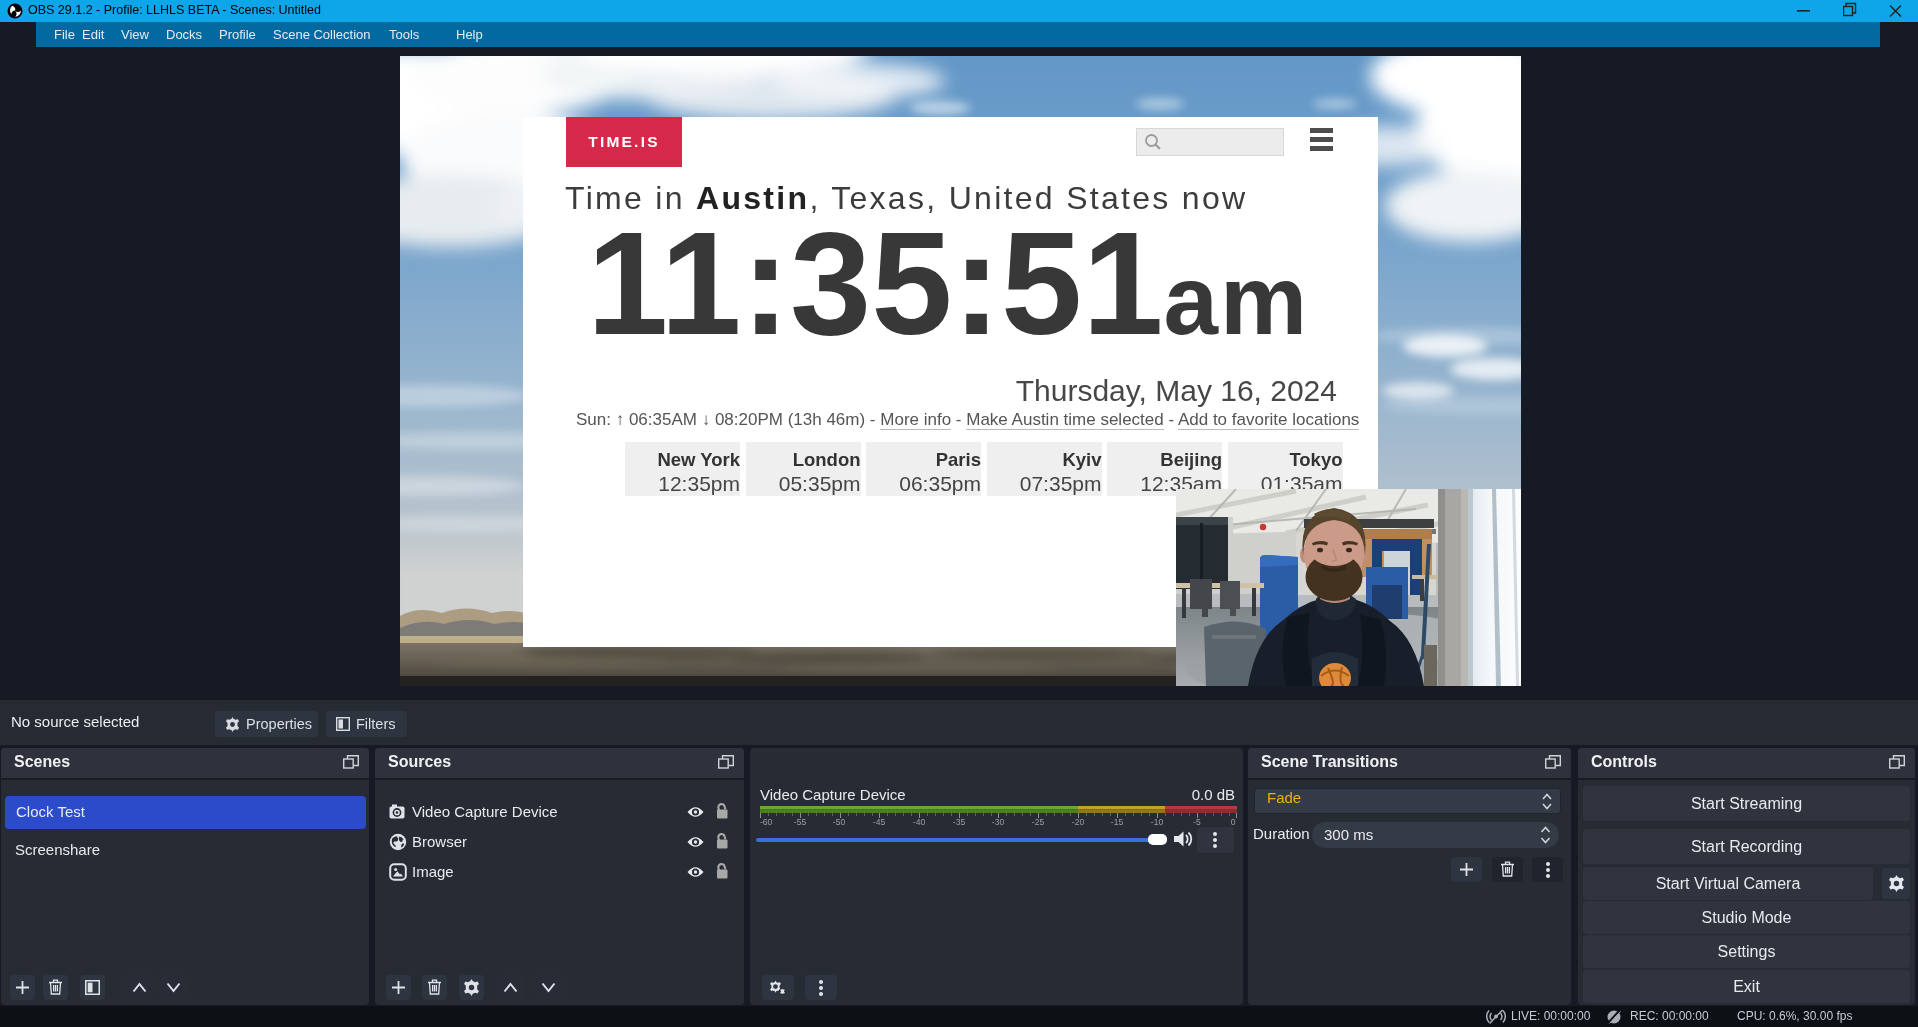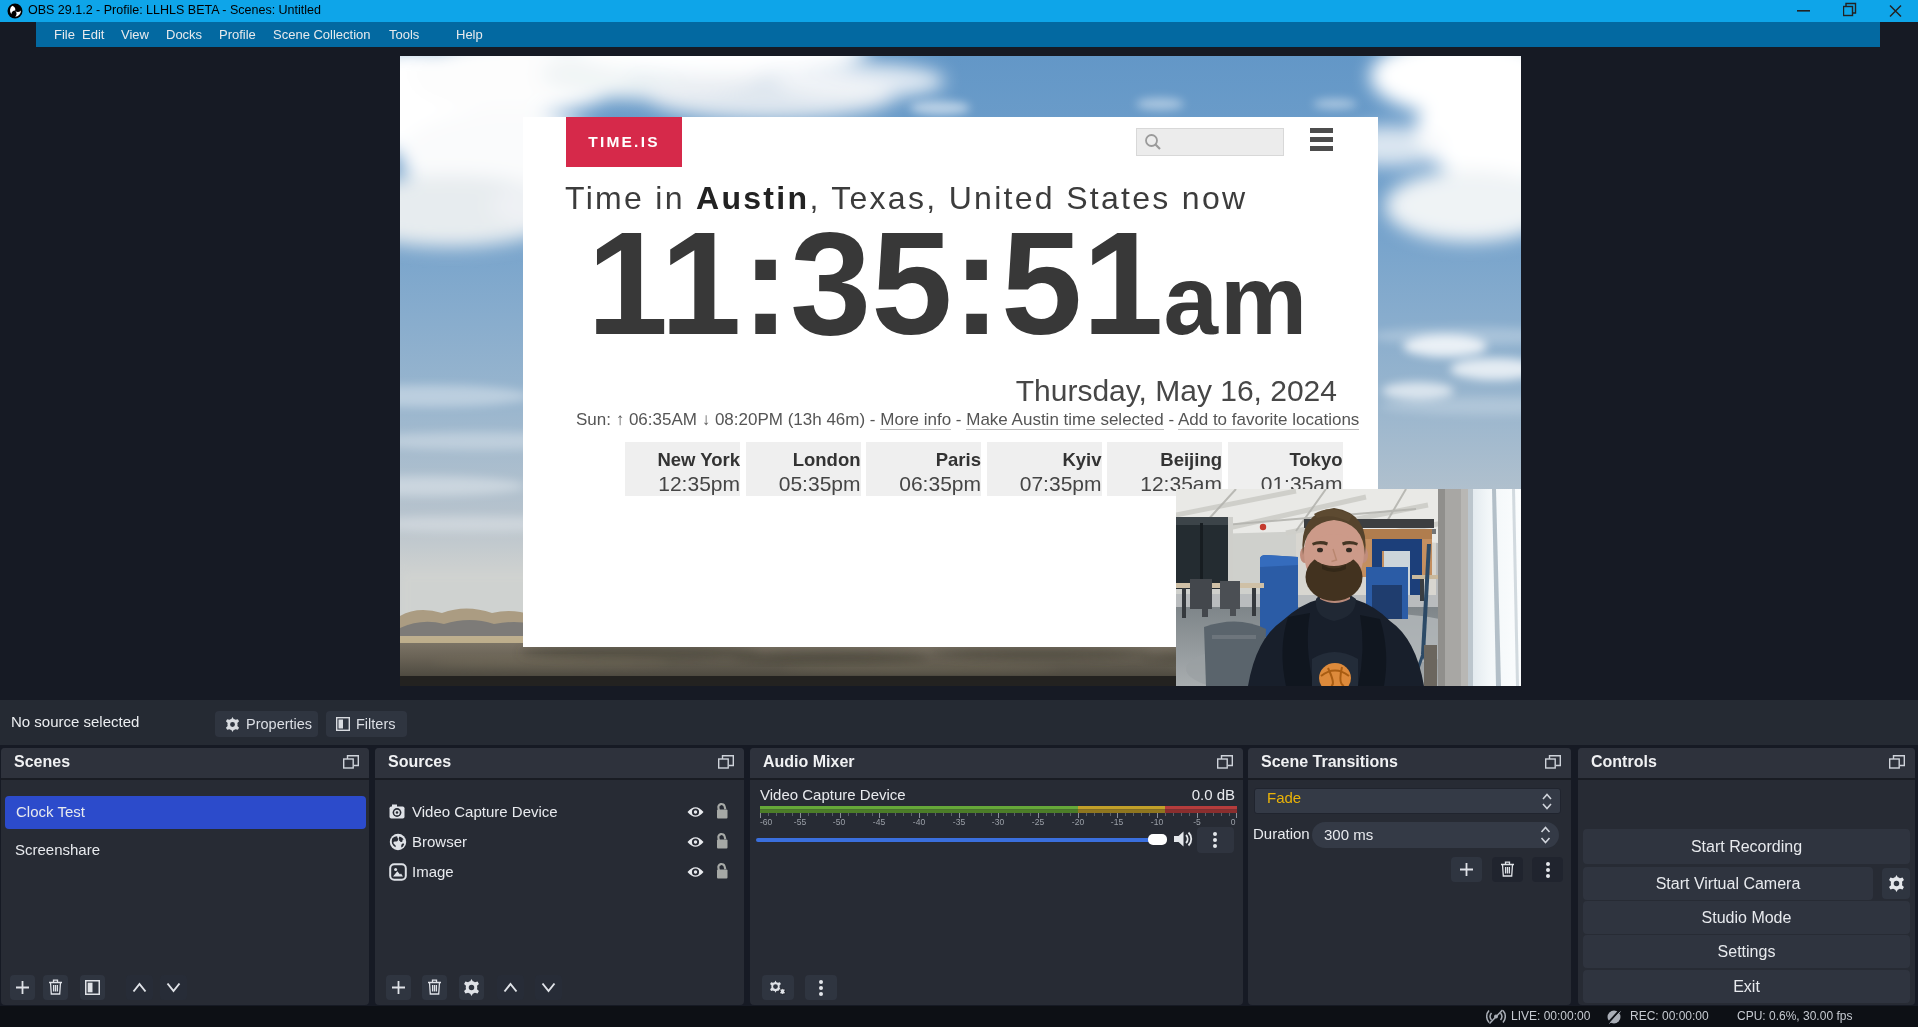--- a/index.html
+++ b/index.html
@@ -469,27 +469,20 @@
         </svg>
       </div>
     <div class="btn" style="left:160px;top:227px;width:27px;height:25px;background:#272c37">
         <svg style="position:absolute;left:6px;top:7px" width="15" height="11" viewBox="0 0 15 11">
           <path d="M1.5 1.5 L7.5 9 L13.5 1.5" stroke="#dfe2e7" stroke-width="2" fill="none"></path>
         </svg>
       </div>
   </div>
 
   <div class="abs panel mixer">
-    <div class="phead">
-        <span class="t">Audio Mixer</span>
-      <svg class="pop" viewBox="0 0 16 14">
-          <rect x="0.7" y="4" width="9.5" height="9" fill="none" stroke="#cfd3da" stroke-width="1.4"></rect>
-          <path d="M4.5 4 V0.7 H15.3 V10.5 H11" fill="none" stroke="#cfd3da" stroke-width="1.4"></path>
-        </svg>
-    </div>
     <span class="abs" style="left:10px;top:38px;font-size:15px;color:#e8eaee">Video Capture Device</span>
     <span class="abs" style="right:8px;top:38px;font-size:15px;color:#e8eaee">0.0 dB</span>
     <svg class="abs" style="left:10px;top:58px" width="477" height="40" viewBox="0 0 477 40">
       <rect x="0" y="0" width="318" height="3.5" fill="#66a839"></rect>
       <rect x="0" y="3.5" width="318" height="3.5" fill="#4c7d28"></rect>
       <rect x="318" y="0" width="87" height="3.5" fill="#c2a029"></rect>
       <rect x="318" y="3.5" width="87" height="3.5" fill="#8f761f"></rect>
       <rect x="405" y="0" width="72" height="3.5" fill="#b53c3c"></rect>
       <rect x="405" y="3.5" width="72" height="3.5" fill="#8a2e2e"></rect>
       <g stroke="#8a8f98" stroke-width="1">
@@ -643,20 +636,21 @@
   </div>
 
   <div class="abs panel controls">
     <div class="phead">
         <span class="t">Controls</span>
       <svg class="pop" viewBox="0 0 16 14">
           <rect x="0.7" y="4" width="9.5" height="9" fill="none" stroke="#cfd3da" stroke-width="1.4"></rect>
           <path d="M4.5 4 V0.7 H15.3 V10.5 H11" fill="none" stroke="#cfd3da" stroke-width="1.4"></path>
         </svg>
     </div>
+    <div class="cbtn" style="top:38px;height:35px;line-height:35px">Start Streaming</div>
     <div class="cbtn" style="top:81px;height:35px;line-height:35px">Start Recording</div>
     <div class="cbtn" style="top:119px;height:33px;line-height:33px;width:290px">Start Virtual Camera</div>
     <div class="btn" style="left:304px;top:120px;width:28px;height:31px">
         <svg style="position:absolute;left:6px;top:7px" width="17" height="17" viewBox="0 0 16 16">
           <path d="M8 0 L9.2 2.2 A6 6 0 0 1 11.2 3.0 L13.7 2.3 L15 4.6 L13.2 6.4 A6 6 0 0 1 13.2 9.6 L15 11.4 L13.7 13.7 L11.2 13 A6 6 0 0 1 9.2 13.8 L8 16 L6.8 13.8 A6 6 0 0 1 4.8 13 L2.3 13.7 L1 11.4 L2.8 9.6 A6 6 0 0 1 2.8 6.4 L1 4.6 L2.3 2.3 L4.8 3.0 A6 6 0 0 1 6.8 2.2 Z M8 5.4 A2.6 2.6 0 1 0 8 10.6 A2.6 2.6 0 1 0 8 5.4 Z" fill="#e4e7eb"></path>
         </svg>
       </div>
     <div class="cbtn" style="top:153px;height:33px;line-height:33px">Studio Mode</div>
     <div class="cbtn" style="top:187px;height:33px;line-height:33px">Settings</div>
     <div class="cbtn" style="top:222px;height:33px;line-height:33px">Exit</div>

